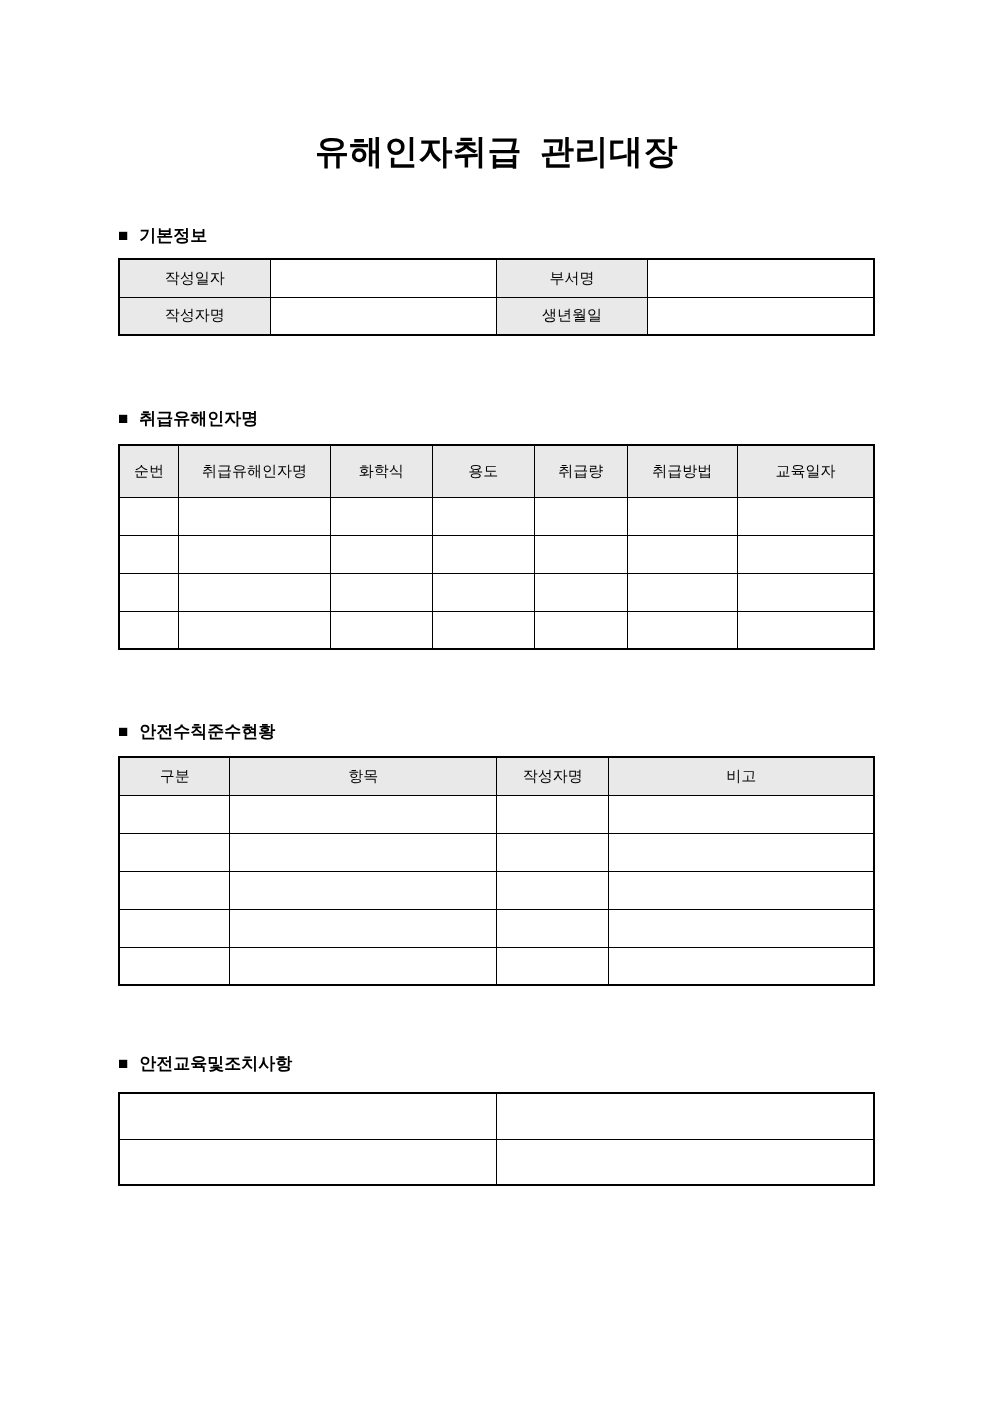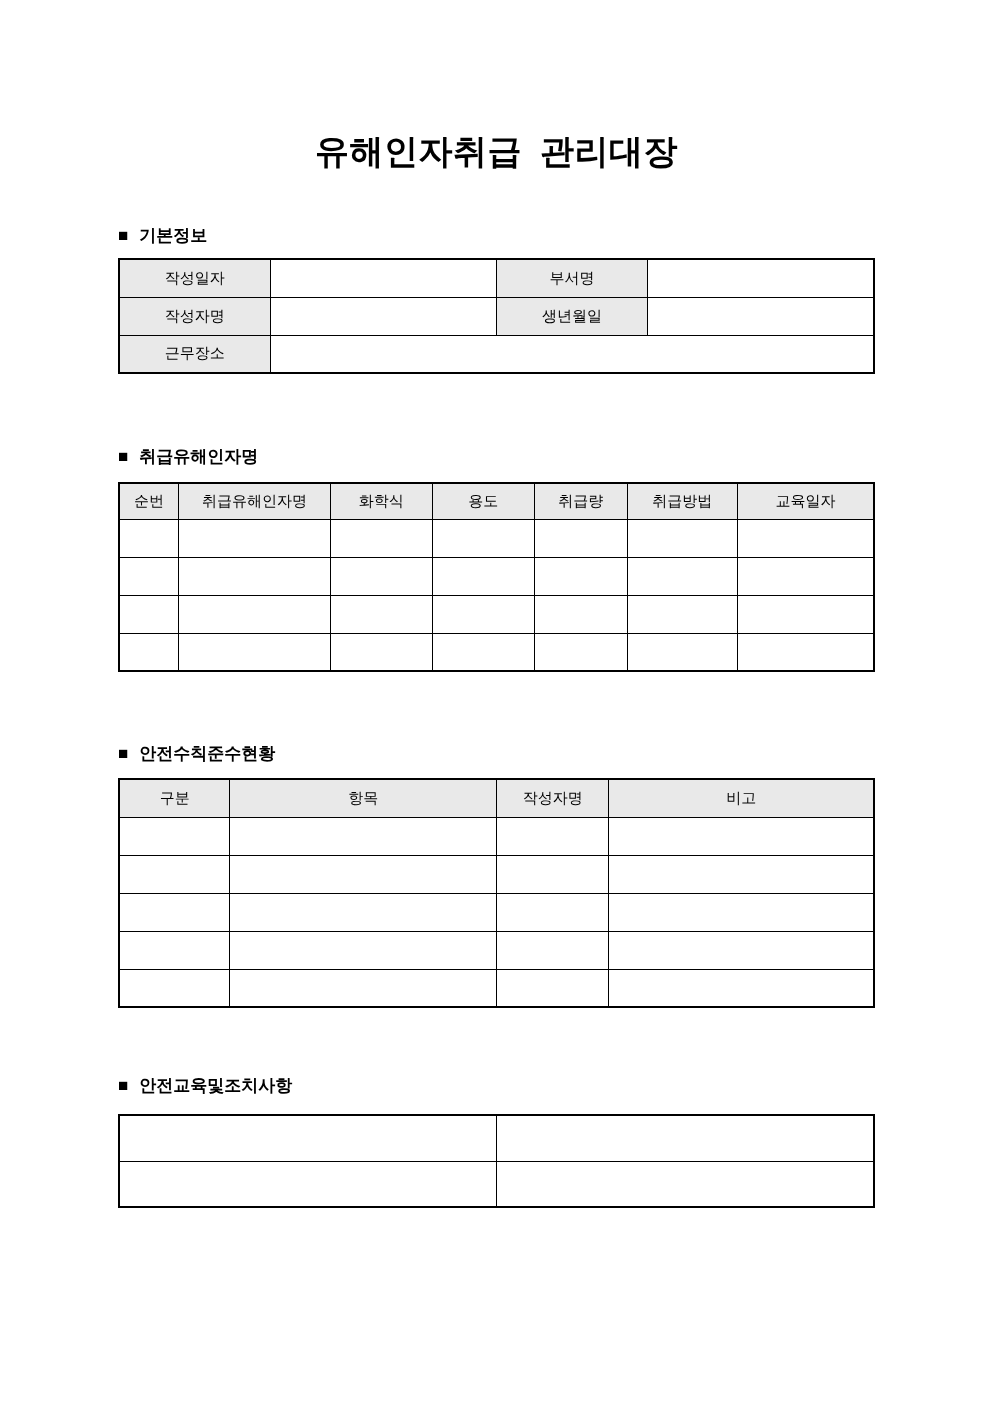--- a/index.html
+++ b/index.html
@@ -57,21 +57,21 @@
     font-size: 15px;
     vertical-align: middle;
     text-align: center;
     height: 38px;
     padding: 2px 4px;
     background: #ffffff;
   }
   td.label {
     background: #e9e9e9;
   }
-  #hazard-table td.col-header { height: 36px; }
+  #hazard-table td.col-header { height: 52px; }
   #education-table td.tall { height: 46px; }
 </style>
 </head>
 <body>
 
 <div class="content">
 
   <h1 class="doc-title">유해인자취급 관리대장</h1>
 
   <div class="section-heading" id="sec1-heading">
@@ -91,24 +91,20 @@
         <td class="label">작성일자</td>
         <td></td>
         <td class="label">부서명</td>
         <td></td>
       </tr>
       <tr>
         <td class="label">작성자명</td>
         <td></td>
         <td class="label">생년월일</td>
         <td></td>
-      </tr>
-      <tr>
-        <td class="label">근무장소</td>
-        <td colspan="3"></td>
       </tr>
     </tbody>
   </table>
 
   <div class="section-heading" id="sec2-heading">
     <span class="bullet">■</span>
     <span>취급유해인자명</span>
   </div>
 
   <table id="hazard-table">

